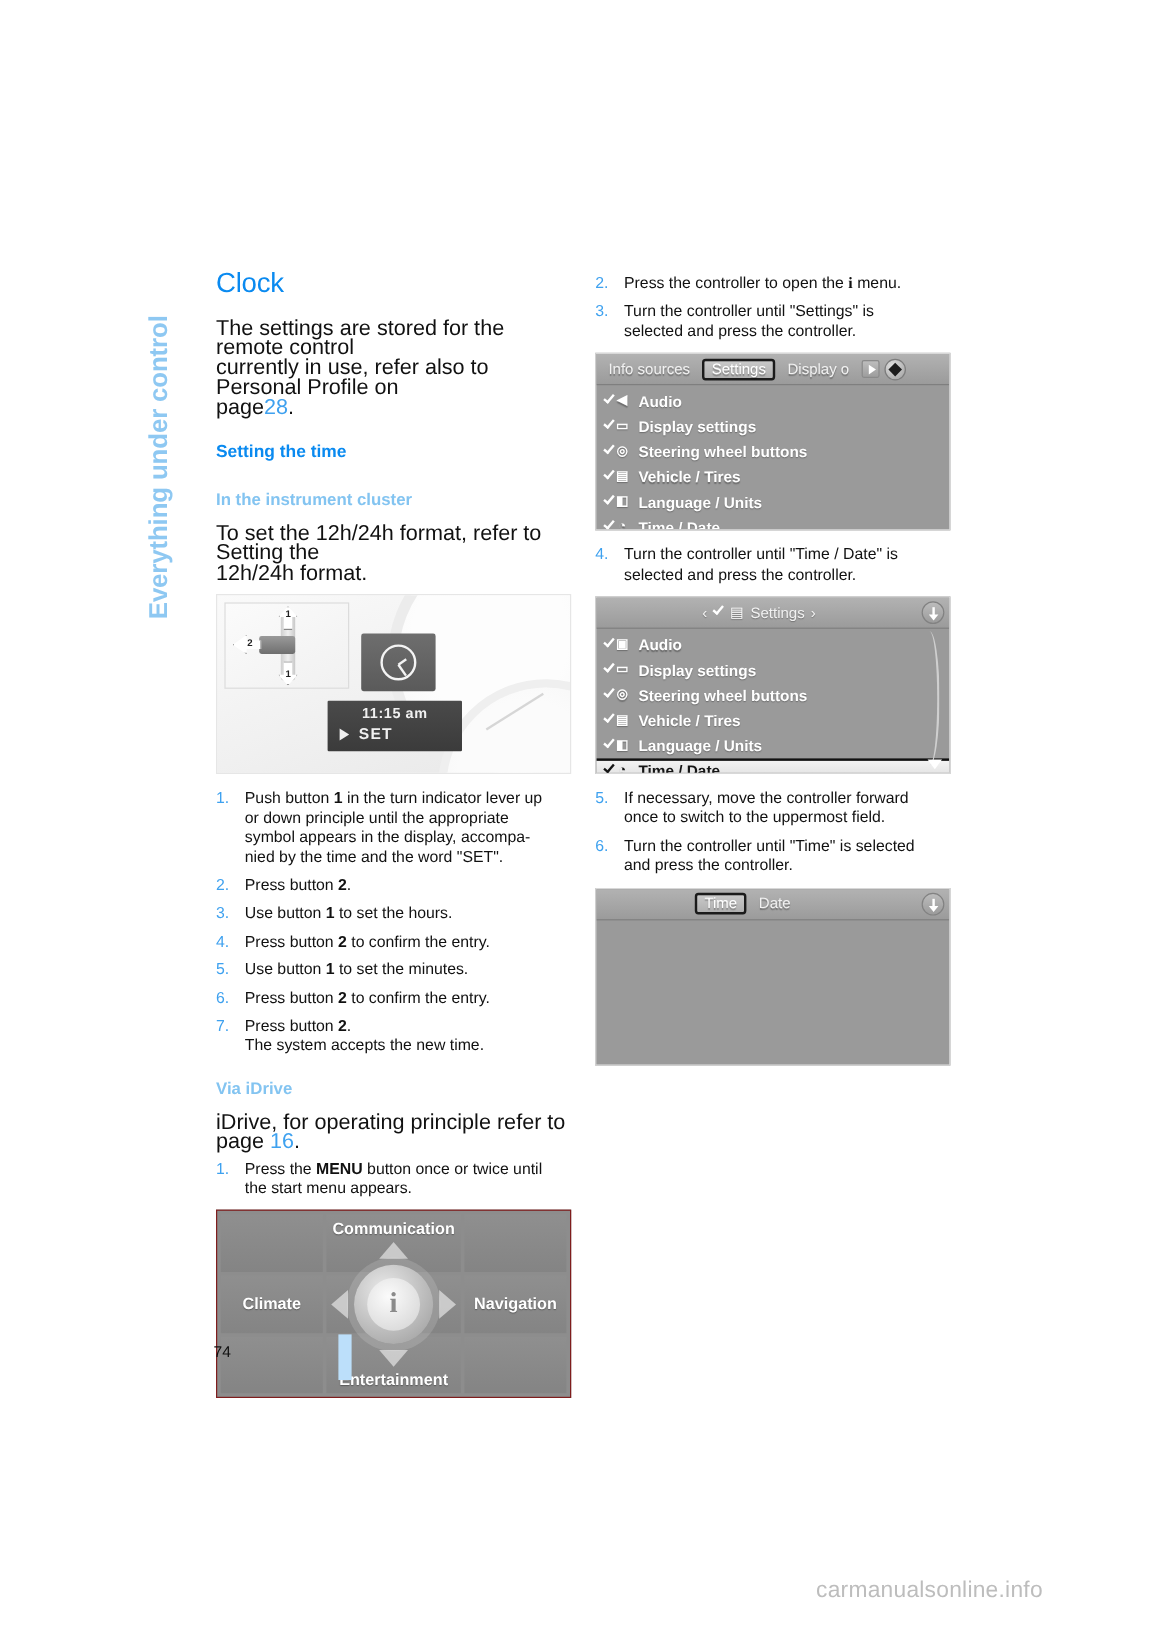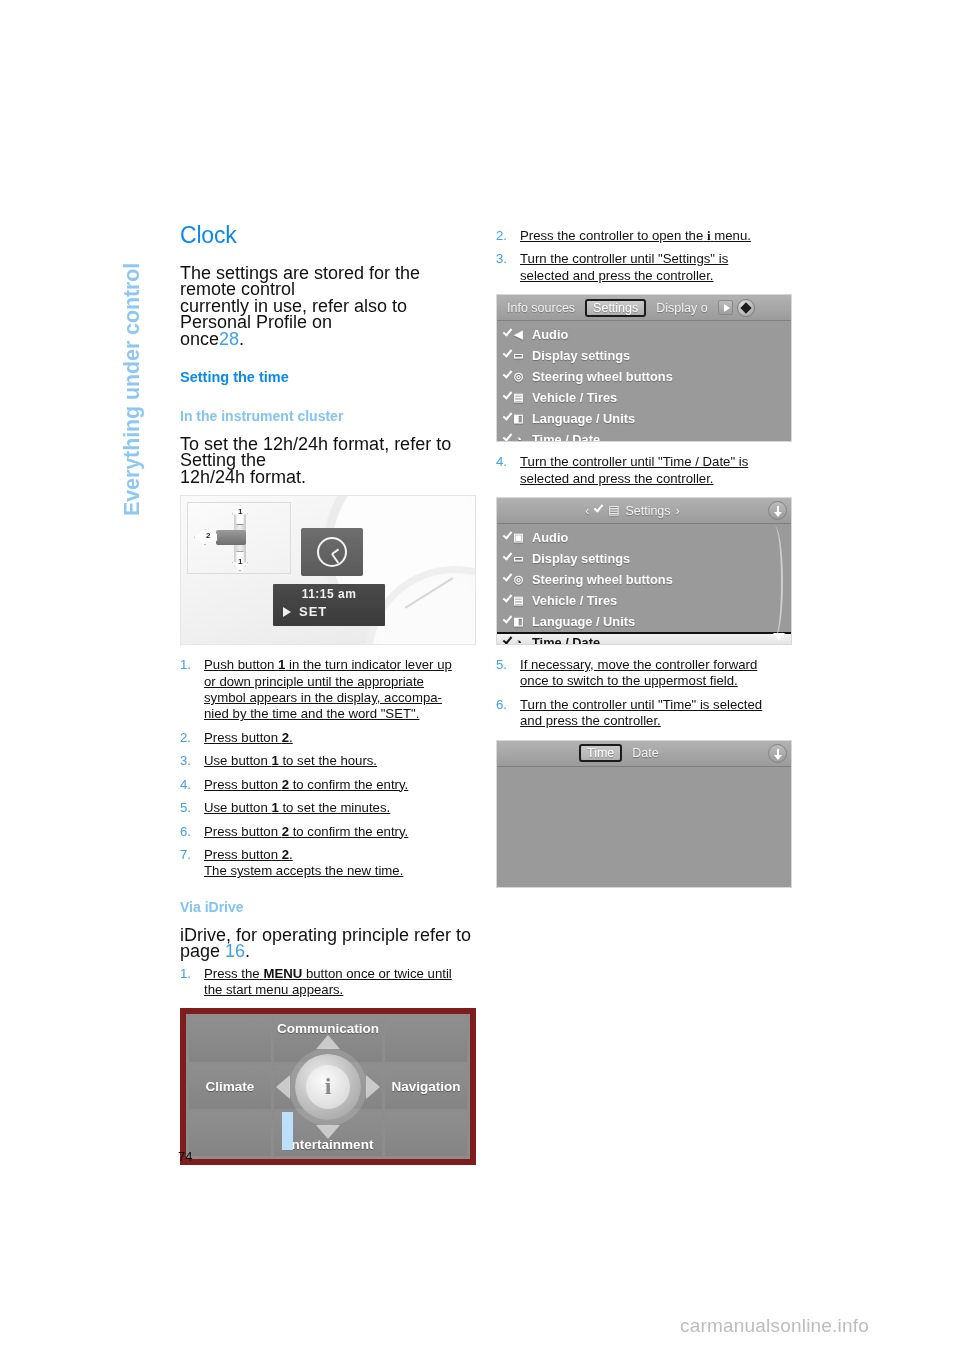--- a/index.html
+++ b/index.html
@@ -93,21 +93,21 @@
     line-height: 16.4px;
     color: #111111;
   }
   ol.steps li .num {
     position: absolute;
     left: 0;
     top: 0;
     color: #3ea1ef;
     font-size: 13.2px;
   }
-  ol.steps li .ln { display: block; text-decoration: underline; }
+  ol.steps li .ln { display: block; }
 
   
   .fig {
     position: relative;
     margin: 10px 0 12px 0;
     background: #ffffff;
   }
 
   
   #fig-cluster {
@@ -250,21 +250,21 @@
     border-left: 8px solid #f0f0f0;
     border-top: 5px solid transparent;
     border-bottom: 5px solid transparent;
   }
 
   
   #fig-startmenu {
     width: 296px;
     height: 157px;
     background: #8d8d8d;
-    border: 6px solid #7f1d1d;
+    border: 1px solid #7f1d1d;
     overflow: hidden;
   }
   #fig-startmenu .grid {
     position: absolute;
     inset: 3px;
     display: grid;
     grid-template-columns: 1fr 1.32fr 1fr;
     grid-template-rows: 1fr 1fr 1fr;
     gap: 3px;
   }
@@ -557,21 +557,21 @@
     width: 0; height: 0;
     border-left: 4px solid transparent;
     border-right: 4px solid transparent;
     border-top: 5px solid #ffffff;
   }
 
   
   #page-number {
     position: absolute;
     left: 178px;
-    top: 1149px;
+    top: 1119px;
     font-size: 13px;
     color: #111111;
   }
   #page-marker {
     position: absolute;
     left: 282px;
     top: 1112px;
     width: 11px;
     height: 38px;
     background: #bcdffa;
@@ -594,21 +594,21 @@
     <div class="label">Everything under control</div>
   </div>
 
   <div class="col" id="col-left">
 
     <h1 class="title">Clock</h1>
 
     <p class="body">
       <span>The settings are stored for the remote control</span><br>
       <span>currently in use, refer also to Personal Profile on</span><br>
-      <span>once</span><span class="pagelink">28</span><span>.</span>
+      <span>page</span><span class="pagelink">28</span><span>.</span>
     </p>
 
     <h2 class="sect">Setting the time</h2>
 
     <h3 class="subsect">In the instrument cluster</h3>
 
     <p class="body">
       <span>To set the 12h/24h format, refer to Setting the</span><br>
       <span>12h/24h format.</span>
     </p>

